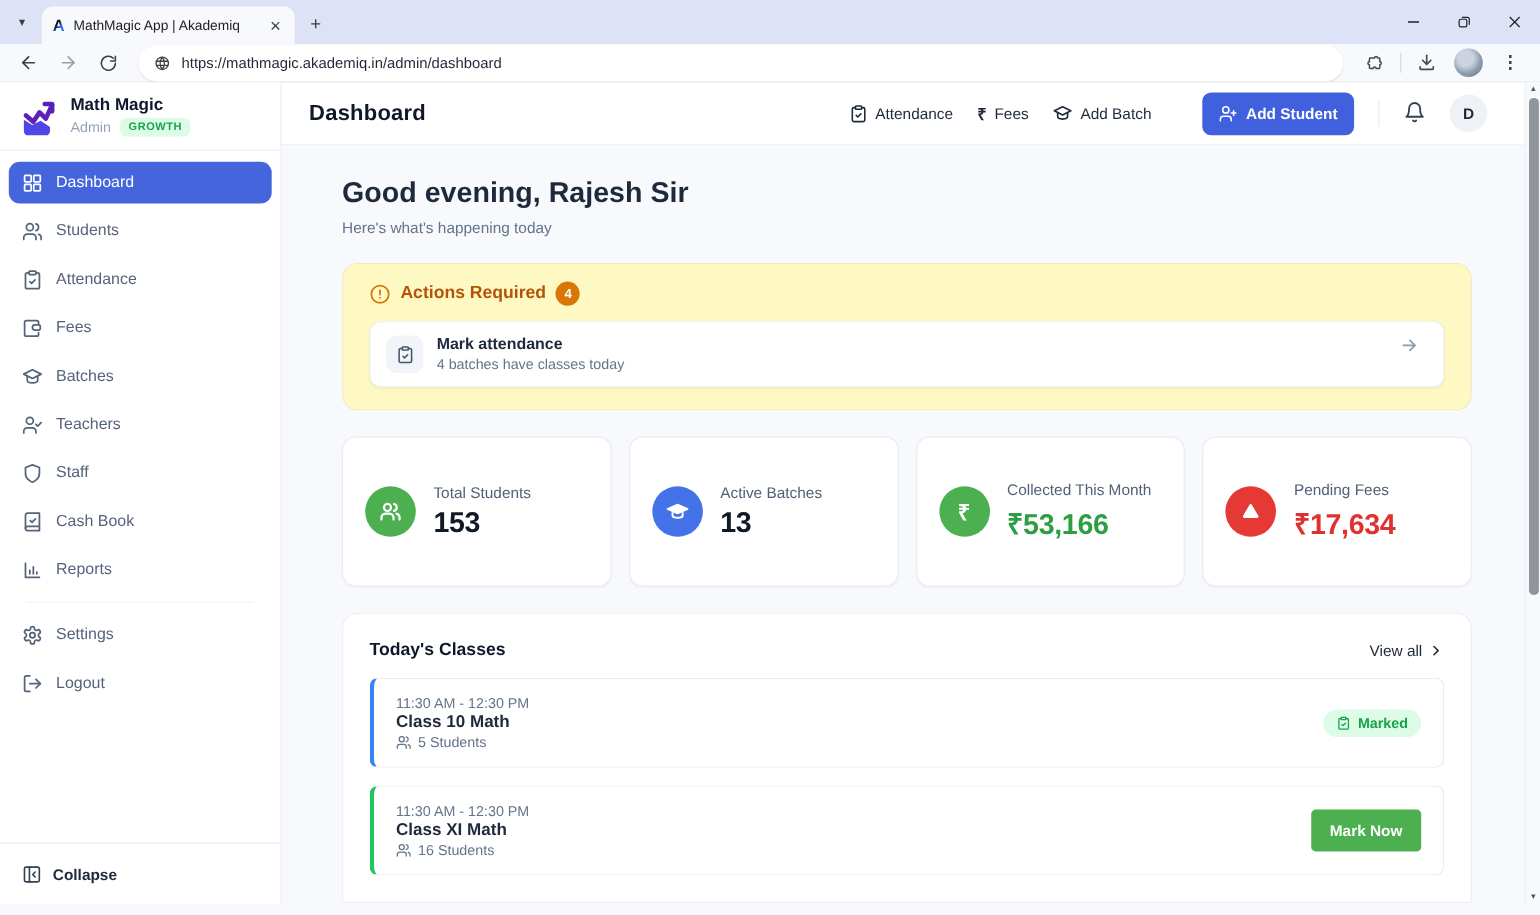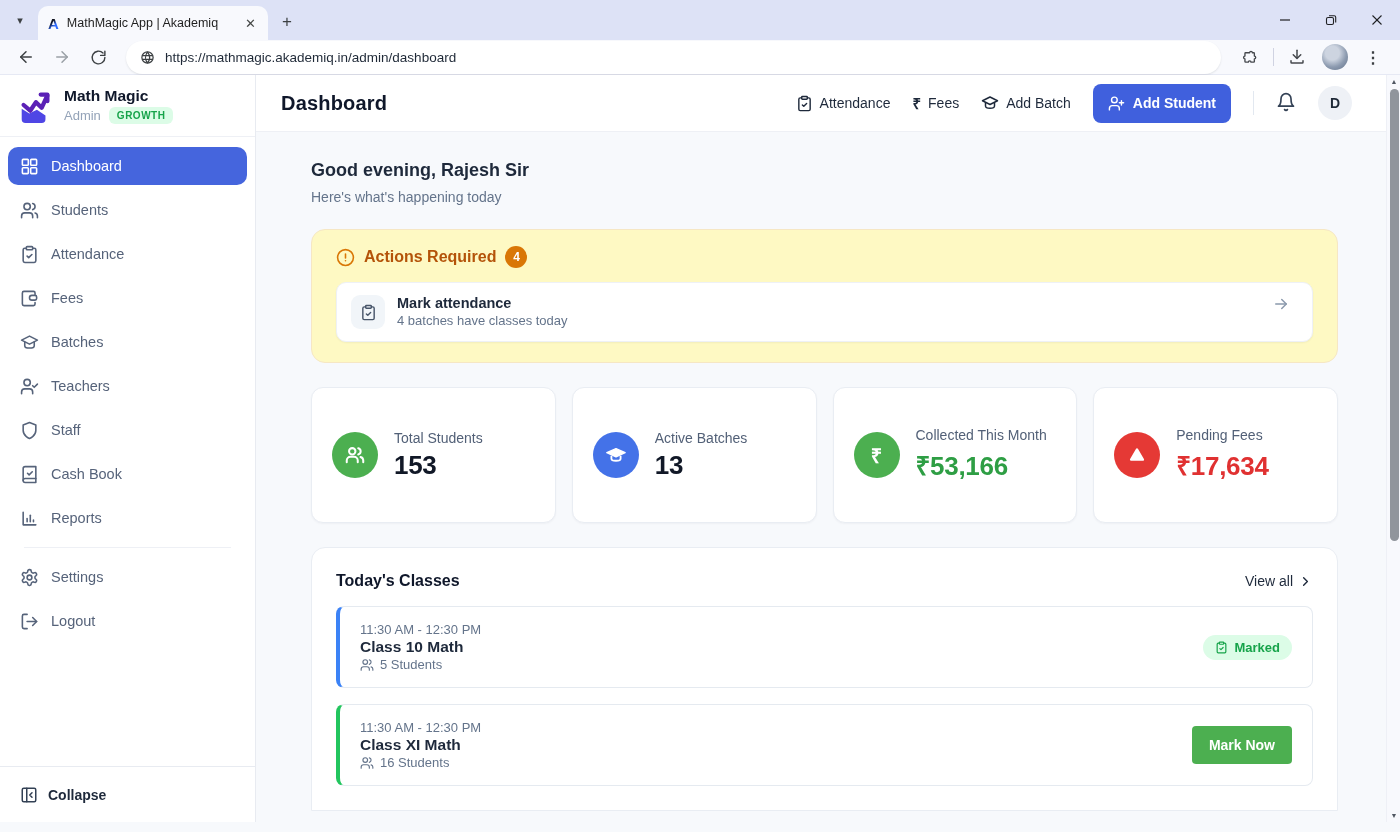--- a/index.html
+++ b/index.html
@@ -40,27 +40,27 @@
   .side-divider { height:1px; background:#eef0f5; margin:10px 16px; }
   .side-spacer { flex:1; }
   .collapse-bar { border-top:1px solid #e8ebf1; height:56px; display:flex; align-items:center; gap:10px; padding:0 20px; color:#1e293b; font-size:14px; font-weight:600; }
 
   .content { flex:1; display:flex; flex-direction:column; overflow:hidden; }
   .app-header { height:57px; background:#ffffff; display:flex; align-items:center; padding:0 48px 0 25px; border-bottom:1px solid #eef0f5; }
   .page-title { font-size:20px; font-weight:bold; color:#0f172a; letter-spacing:.2px; }
   .header-actions { margin-left:auto; display:flex; align-items:center; gap:22px; }
   .h-btn { display:flex; align-items:center; gap:7px; font-size:14px; font-weight:500; color:#1e293b; cursor:pointer; background:none; border:none; font-family:inherit; }
   .h-btn .rupee { font-size:15px; font-weight:600; }
-  .h-btn-primary { background:#4060dd; color:#ffffff; border:none; border-radius:8px; padding:11px 15px; font-size:14px; font-weight:600; display:flex; align-items:center; gap:8px; cursor:pointer; font-family:inherit; }
+  .h-btn-primary { background:#4060dd; color:#ffffff; border:none; border-radius:8px; padding:11px 15px; font-size:14px; font-weight:600; display:flex; align-items:center; gap:8px; cursor:pointer; font-family:inherit;margin-left:24px; }
   .h-sep { width:1px; height:24px; background:#e2e8f0; }
   .bell-btn { color:#334155; background:none; border:none; cursor:pointer; }
   .avatar { width:34px; height:34px; border-radius:50%; background:#eef1f6; display:flex; align-items:center; justify-content:center; font-size:14px; font-weight:600; color:#1f2937; }
 
   .main { flex:1; overflow:hidden; padding:28px 62px 0 55px; }
-  .greeting { font-size:18px; font-weight:bold; color:#1e293b; }
+  .greeting { font-size:26px; font-weight:bold; color:#1e293b; }
   .sub-greeting { font-size:14px; color:#64748b; margin-top:8px; }
 
   .actions-card { margin-top:24px; background:#fef9c3; border:1px solid #f6e7c4; border-radius:14px; padding:16px 24px 20px 24px; }
   .actions-head { display:flex; align-items:center; gap:9px; }
   .actions-title { font-size:16px; font-weight:bold; color:#b45309; }
   .actions-count { width:22px; height:22px; border-radius:50%; background:#d97706; color:#fff; font-size:12px; font-weight:bold; display:flex; align-items:center; justify-content:center; }
   .action-row { margin-top:14px; background:#ffffff; border:1px solid #eef1f6; border-radius:10px; padding:12px 22px 12px 14px; display:flex; gap:12px; box-shadow:0 1px 2px rgba(16,24,40,.05); cursor:pointer; }
   .action-ico { width:34px; height:34px; border-radius:9px; background:#f1f5f9; display:flex; align-items:center; justify-content:center; color:#475569; }
   .action-texts { display:flex; flex-direction:column; gap:2px; }
   .action-title { font-size:14.5px; font-weight:600; color:#1e293b; }

